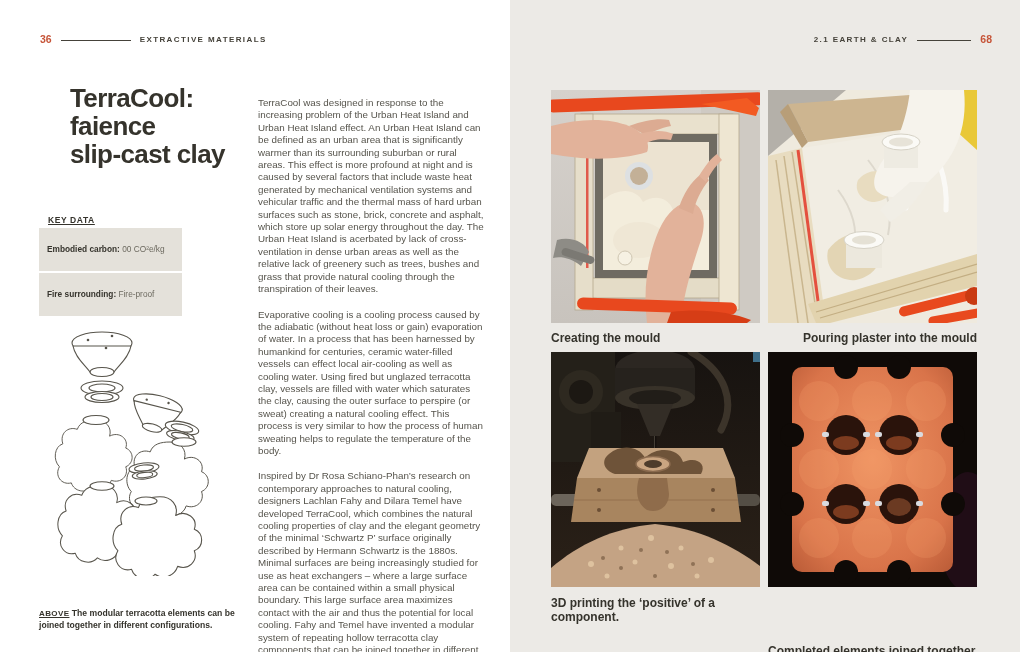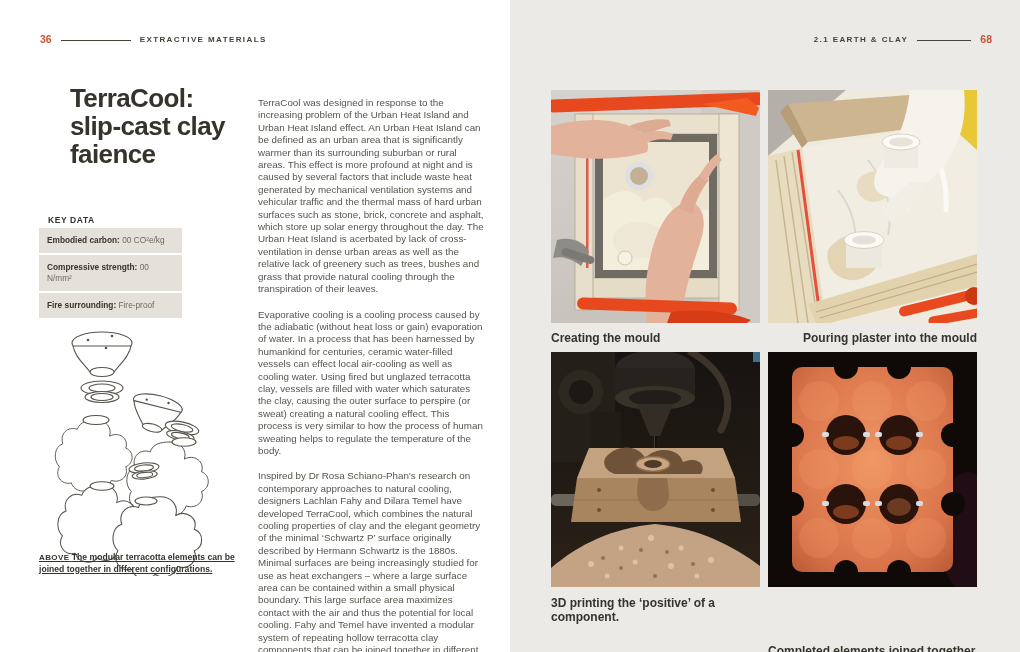--- a/index.html
+++ b/index.html
@@ -15,27 +15,27 @@
   .hdr-rule{width:70px;height:1px;background:#45423a;margin-top:2px;}
   .hdr-rule.short{width:54px;}
   .section-label{font-size:8px;font-weight:bold;letter-spacing:1.4px;color:#45423a;}
 
   
   .title{position:absolute;left:38px;top:84px;font-size:26px;line-height:28px;font-weight:700;
          color:#35332c;letter-spacing:-0.6px;margin-left:32px;}
   .authors{position:absolute;left:39px;top:176px;font-size:10.5px;font-weight:700;color:#35332c;
            padding-bottom:7px;border-bottom:2px dotted #8d897d;min-width:148px;}
   .keydata-h{position:absolute;left:48px;top:215px;font-size:8.5px;font-weight:700;
-             letter-spacing:0.6px;color:#35332c;}
+             letter-spacing:0.6px;color:#35332c;text-decoration:underline;}
   .keydata{position:absolute;left:39px;top:228px;width:143px;display:flex;flex-direction:column;gap:2px;}
-  .keyrow{background:#e4e1da;padding:7px 8px;font-size:8.3px;line-height:11px;color:#6d6a60;}
+  .keyrow{background:#e4e1da;padding:16px 8px;font-size:8.3px;line-height:11px;color:#6d6a60;}
   .keyrow b{color:#35332c;}
   .sketch{position:absolute;left:46px;top:326px;width:168px;height:250px;}
-  .fig-cap{position:absolute;left:39px;top:552px;width:220px;font-size:8.6px;line-height:11.5px;
-           font-weight:700;color:#35332c;text-decoration:underline;}
+  .fig-cap{position:absolute;left:39px;top:608px;width:220px;font-size:8.6px;line-height:11.5px;
+           font-weight:700;color:#35332c;}
   .fig-cap .tag{text-decoration:underline;letter-spacing:0.4px;font-size:8px;}
 
   .bodycol{position:absolute;left:258px;top:84px;width:226px;font-size:9.8px;line-height:12.4px;
            color:#56544c;}
   .bodycol p{margin:13px 0 9px 0;}
 
   
   .photo{position:absolute;overflow:hidden;}
   .photo svg{display:block;width:100%;height:100%;}
   .ph1{left:551px;top:90px;width:209px;height:233px;}
@@ -55,34 +55,30 @@
   <div class="right-bg"></div>
 
   <div class="hdr hdr-left">
     <span class="pagenum">36</span>
     <span class="hdr-rule"></span>
     <span class="section-label">EXTRACTIVE MATERIALS</span>
   </div>
 
   <div class="title">
     <div>TerraCool:</div>
+    <div>faience</div>
     <div>slip-cast clay</div>
-    <div>faience</div>
   </div>
 
 
   <div class="keydata-h">KEY DATA</div>
   <div class="keydata">
     <div class="keyrow">
       <b>Embodied carbon:</b>
       <span>00 CO²e/kg</span>
-    </div>
-    <div class="keyrow">
-      <b>Compressive strength:</b>
-      <span>00 N/mm²</span>
     </div>
     <div class="keyrow">
       <b>Fire surrounding:</b>
       <span>Fire-proof</span>
     </div>
   </div>
 
   <div class="sketch">
     <svg viewBox="0 0 168 250">
       <defs>

